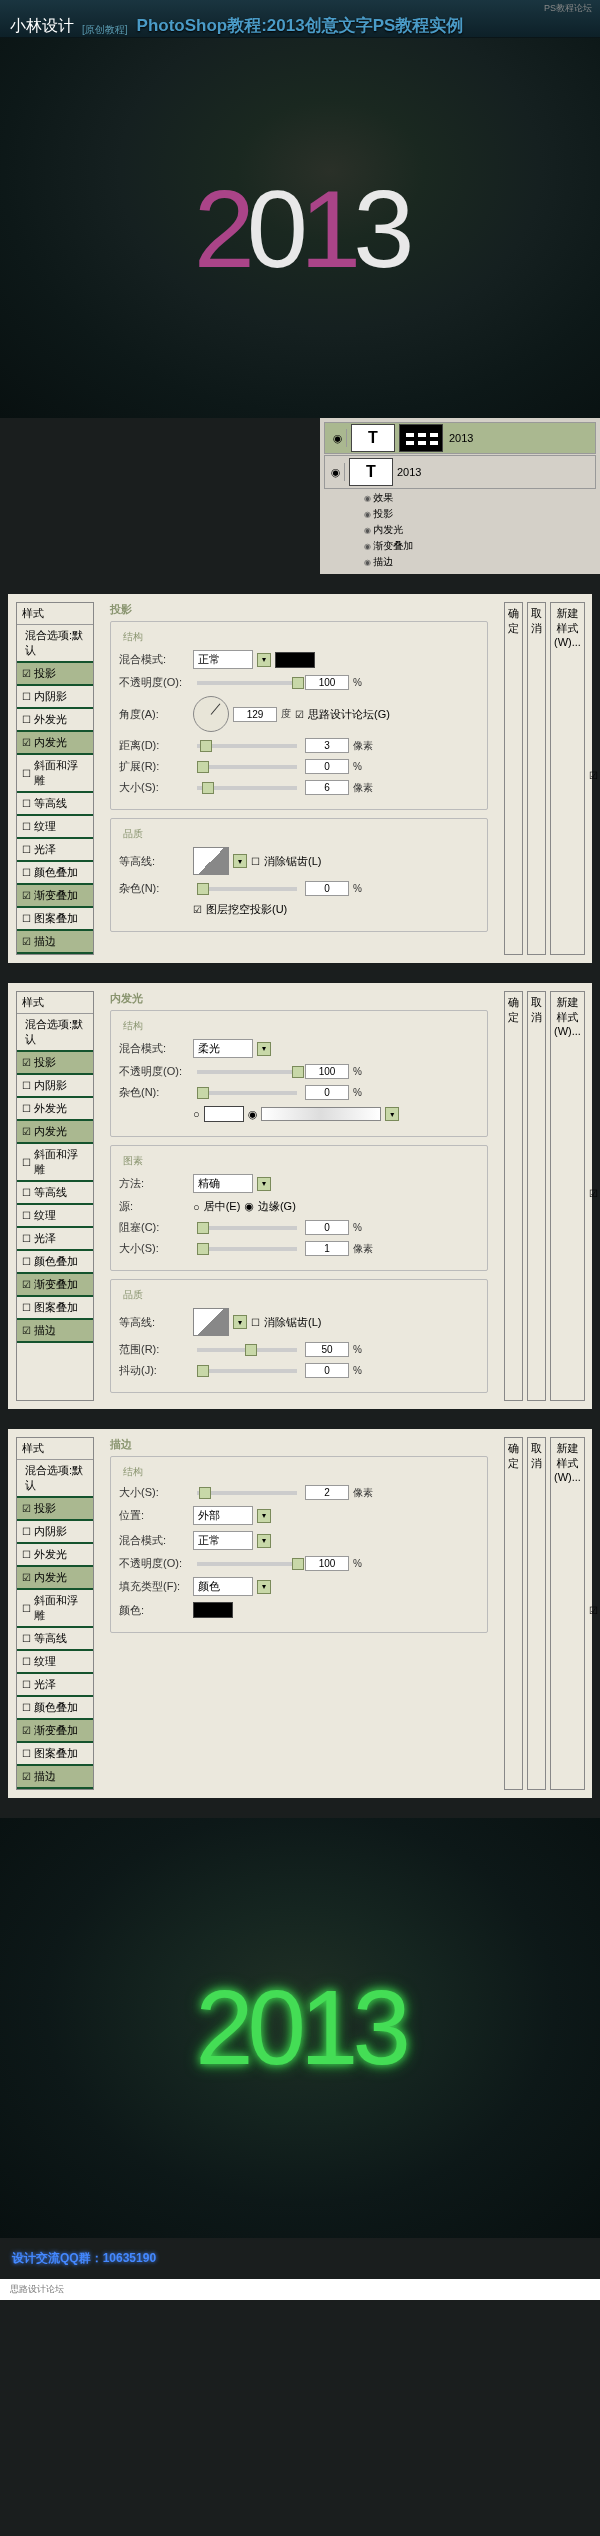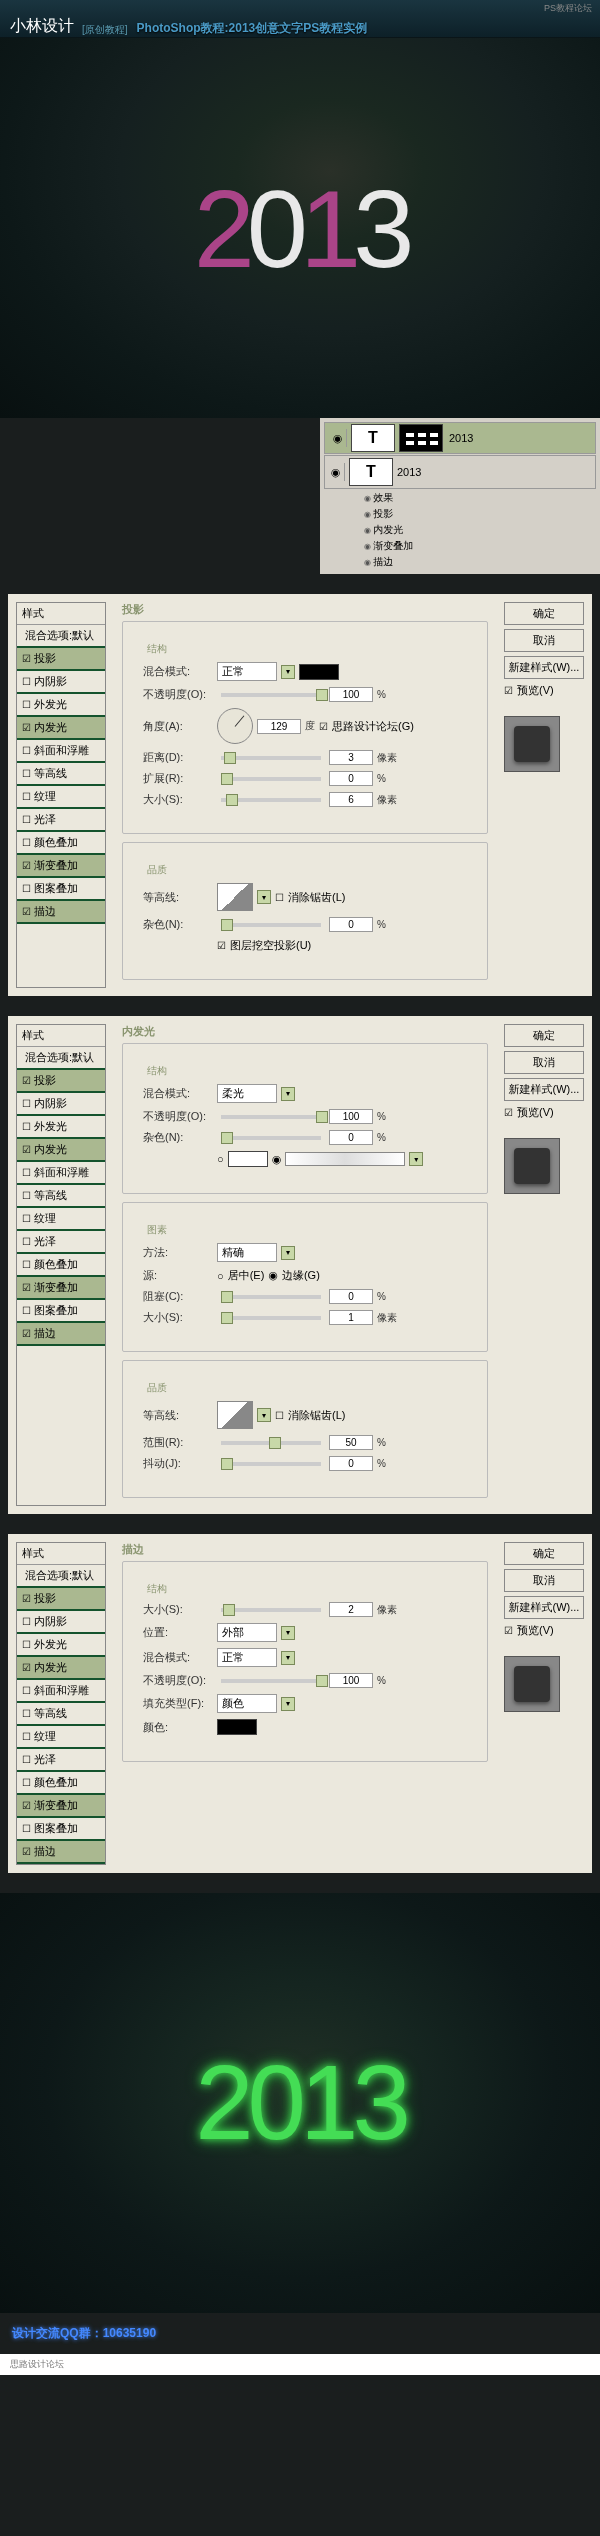--- a/index.html
+++ b/index.html
@@ -1,62 +1,62 @@
 <!DOCTYPE html>
 <html><head>
 <meta charset="utf-8">
 <style>
 *{box-sizing:border-box;margin:0;padding:0;font-family:"Microsoft YaHei",SimSun,sans-serif}
 body{background:#1a1e1e;width:600px}
 .header{height:38px;background:linear-gradient(#1a3540,#0d2028);display:flex;align-items:flex-end;padding:0 10px;border-bottom:1px solid #0a1518}
 .logo{color:#fff;font-size:16px;margin-right:8px}
 .logo-sub{color:#5a9ab0;font-size:10px;margin-right:9px}
-.title{color:#4a9bc7;font-size:12px;font-weight:bold;text-shadow:0 1px 2px #000}
+.title{color:#4a9bc7;font-size:17px;font-weight:bold;text-shadow:0 1px 2px #000}
 .watermark{position:absolute;right:8px;top:2px;color:#888;font-size:9px}
 .hero{height:380px;background:radial-gradient(ellipse at 55% 35%,#2a3028 0%,#1a2820 20%,#152020 45%,#0d1818 70%,#081010 100%);display:flex;align-items:center;justify-content:center;position:relative}
 .hero-text{font-size:110px;font-weight:300;letter-spacing:-8px}
 .hero-text .c1{color:#aa4488}
 .hero-text .c2{color:#e8e8e8}
 .layers-panel{background:#d4d0c8;width:280px;margin-left:auto;margin-right:0;padding:4px;font-size:11px}
 .layer-row{display:flex;align-items:center;padding:2px;border:1px solid #999;margin-bottom:1px;background:#d4d0c8}
 .layer-row.sel{background:#aab890}
 .eye{width:18px;height:18px;display:flex;align-items:center;justify-content:center;border-right:1px solid #999;margin-right:4px}
 .thumb{width:44px;height:28px;background:#fff;border:1px solid #444;display:flex;align-items:center;justify-content:center;margin-right:4px;font-weight:bold}
 .thumb.t{font-size:16px}
 .mask{width:44px;height:28px;background:#000;border:1px solid #444;margin-right:6px;position:relative}
 .mask::after{content:"";position:absolute;left:6px;top:8px;width:8px;height:4px;background:#fff;box-shadow:12px 0 #fff,24px 0 #fff,0 8px #fff,12px 8px #fff,24px 8px #fff}
 .fx-list{font-size:10px;padding-left:40px}
 .fx-item{padding:1px 0}
 .fx-item::before{content:"◉ ";color:#555;font-size:8px}
 .panel{background:#ebe8dd;margin:20px 8px;padding:8px;display:flex;gap:8px;font-size:11px;min-height:280px}
-.styles-col{width:90px;border:1px solid #888;background:#ebe8dd}
+.styles-col{width:78px;border:1px solid #888;background:#ebe8dd}
 .styles-hdr{background:#ebe8dd;padding:3px 5px;font-size:11px;border-bottom:1px solid #999}
 .style-item{padding:3px 5px;border-bottom:2px solid #14532d;display:flex;align-items:center;gap:3px}
 .style-item.active{background:#aab890;color:#000}
 .style-item.active::before{content:"☑ ";font-size:10px}
 .style-item:not(.active)::before{content:"☐ ";font-size:10px}
 .style-item.nochk::before{content:""}
 .settings-col{flex:1;padding:0 8px}
 .section-title{color:#8a9570;font-size:11px;margin-bottom:4px;font-weight:bold}
-.group{border:1px solid #bbb;padding:20px;margin-bottom:8px;border-radius:2px}
+.group{border:1px solid #bbb;padding:8px;margin-bottom:8px;border-radius:2px}
 .group-label{color:#8a9570;font-size:10px;margin-top:-14px;margin-bottom:6px;background:#ebe8dd;display:inline-block;padding:0 4px}
 .row{display:flex;align-items:center;margin-bottom:6px;gap:4px;font-size:11px}
 .lbl{width:70px;color:#333}
 .sel{border:1px solid #999;background:#fff;padding:1px 4px;min-width:60px;font-size:11px}
 .dd{width:14px;height:14px;background:#c8d8a8;border:1px solid #7a8a5a;display:flex;align-items:center;justify-content:center;font-size:8px}
 .slider{flex:1;height:4px;background:#ccc;position:relative;margin:0 4px;max-width:100px}
 .slider::after{content:"";position:absolute;width:10px;height:10px;background:#c8d8a8;border:1px solid #7a8a5a;top:-4px;left:var(--p,0%)}
 .num{width:44px;border:1px solid #999;background:#fff;padding:1px 3px;text-align:center;font-size:10px}
 .unit{font-size:10px;color:#333}
 .swatch{width:40px;height:16px;border:1px solid #444;background:#000}
 .angle{width:36px;height:36px;border:1px solid #888;border-radius:50%;position:relative;background:#e8e5d8}
 .angle::after{content:"";position:absolute;width:14px;height:1px;background:#333;top:50%;left:50%;transform-origin:left;transform:rotate(-50deg)}
 .contour{width:36px;height:28px;border:1px solid #888;background:linear-gradient(135deg,#fff 50%,#888 50%)}
 .grad{width:120px;height:14px;border:1px solid #888;background:linear-gradient(90deg,#fff,#ddd,#fff)}
-.buttons-col{width:80px;display:flex;flex-direction:column;gap:4px}
+.buttons-col{width:80px;display:flex;flex-direction:row;gap:4px}
 .btn{border:1px solid #888;background:#ebe8dd;padding:3px;font-size:11px;text-align:center}
 .preview-box{width:56px;height:56px;background:#888;border:1px solid #555;margin-top:8px;display:flex;align-items:center;justify-content:center}
 .preview-inner{width:36px;height:36px;background:#333;border-radius:4px;box-shadow:0 2px 4px rgba(0,0,0,0.5)}
 .chk{font-size:10px}
 .result{height:420px;background:radial-gradient(ellipse at 50% 45%,#203025 0%,#152520 30%,#0d1818 60%,#081010 100%);display:flex;align-items:center;justify-content:center;position:relative}
 .result-text{font-size:105px;font-weight:300;color:#44dd55;text-shadow:0 0 8px #44dd55,0 0 16px #22aa33;letter-spacing:-6px}
 .footer{padding:12px;color:#4488ff;font-size:12px;font-weight:bold;text-shadow:0 0 4px #4488ff}
 .bottom{background:#ffffff;padding:4px 10px;color:#777;font-size:9px}
 </style>
 </head>

